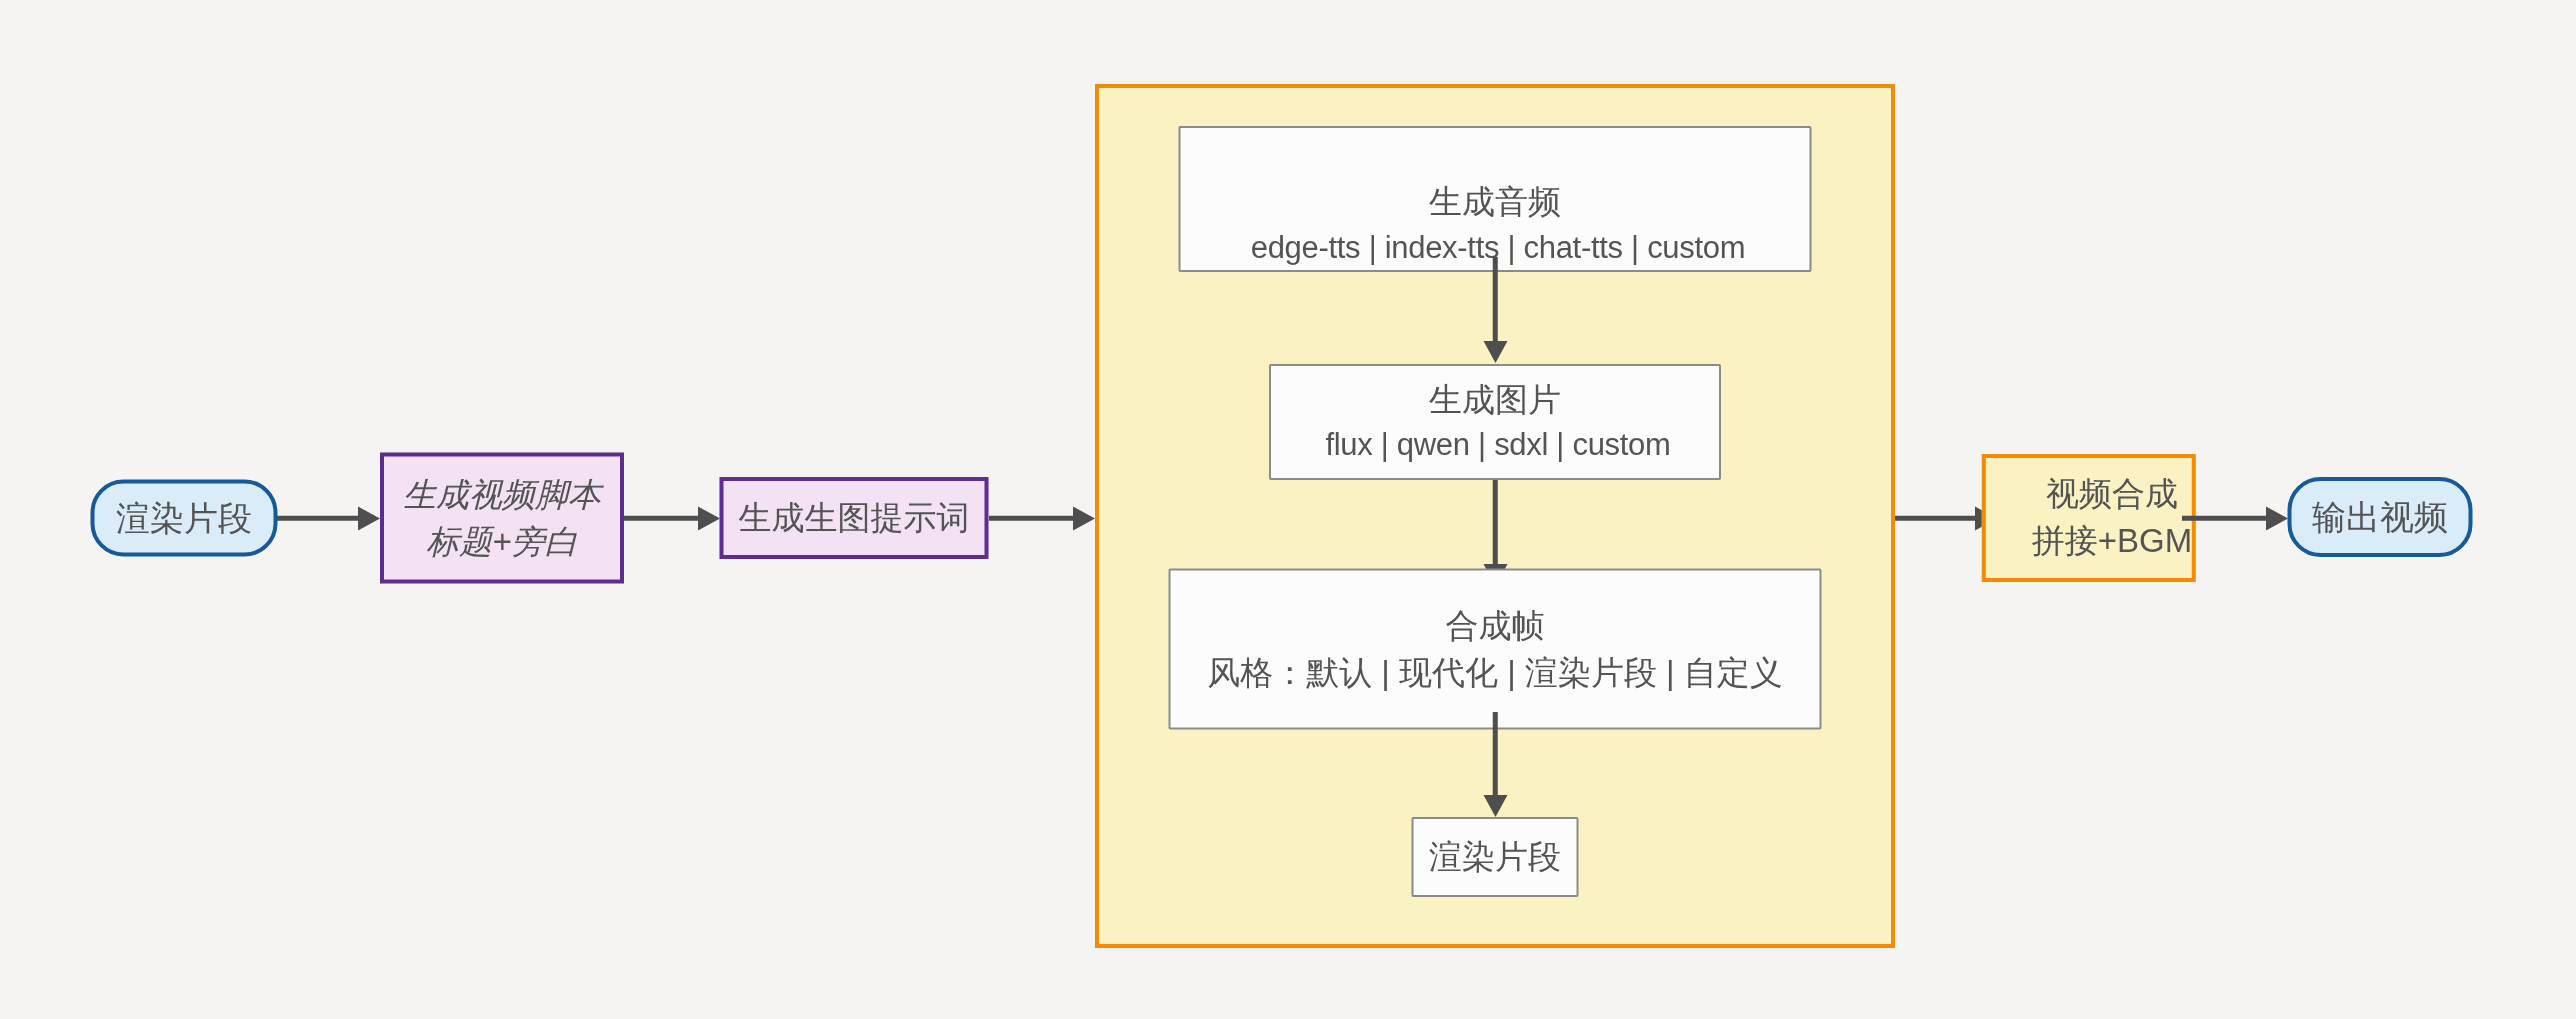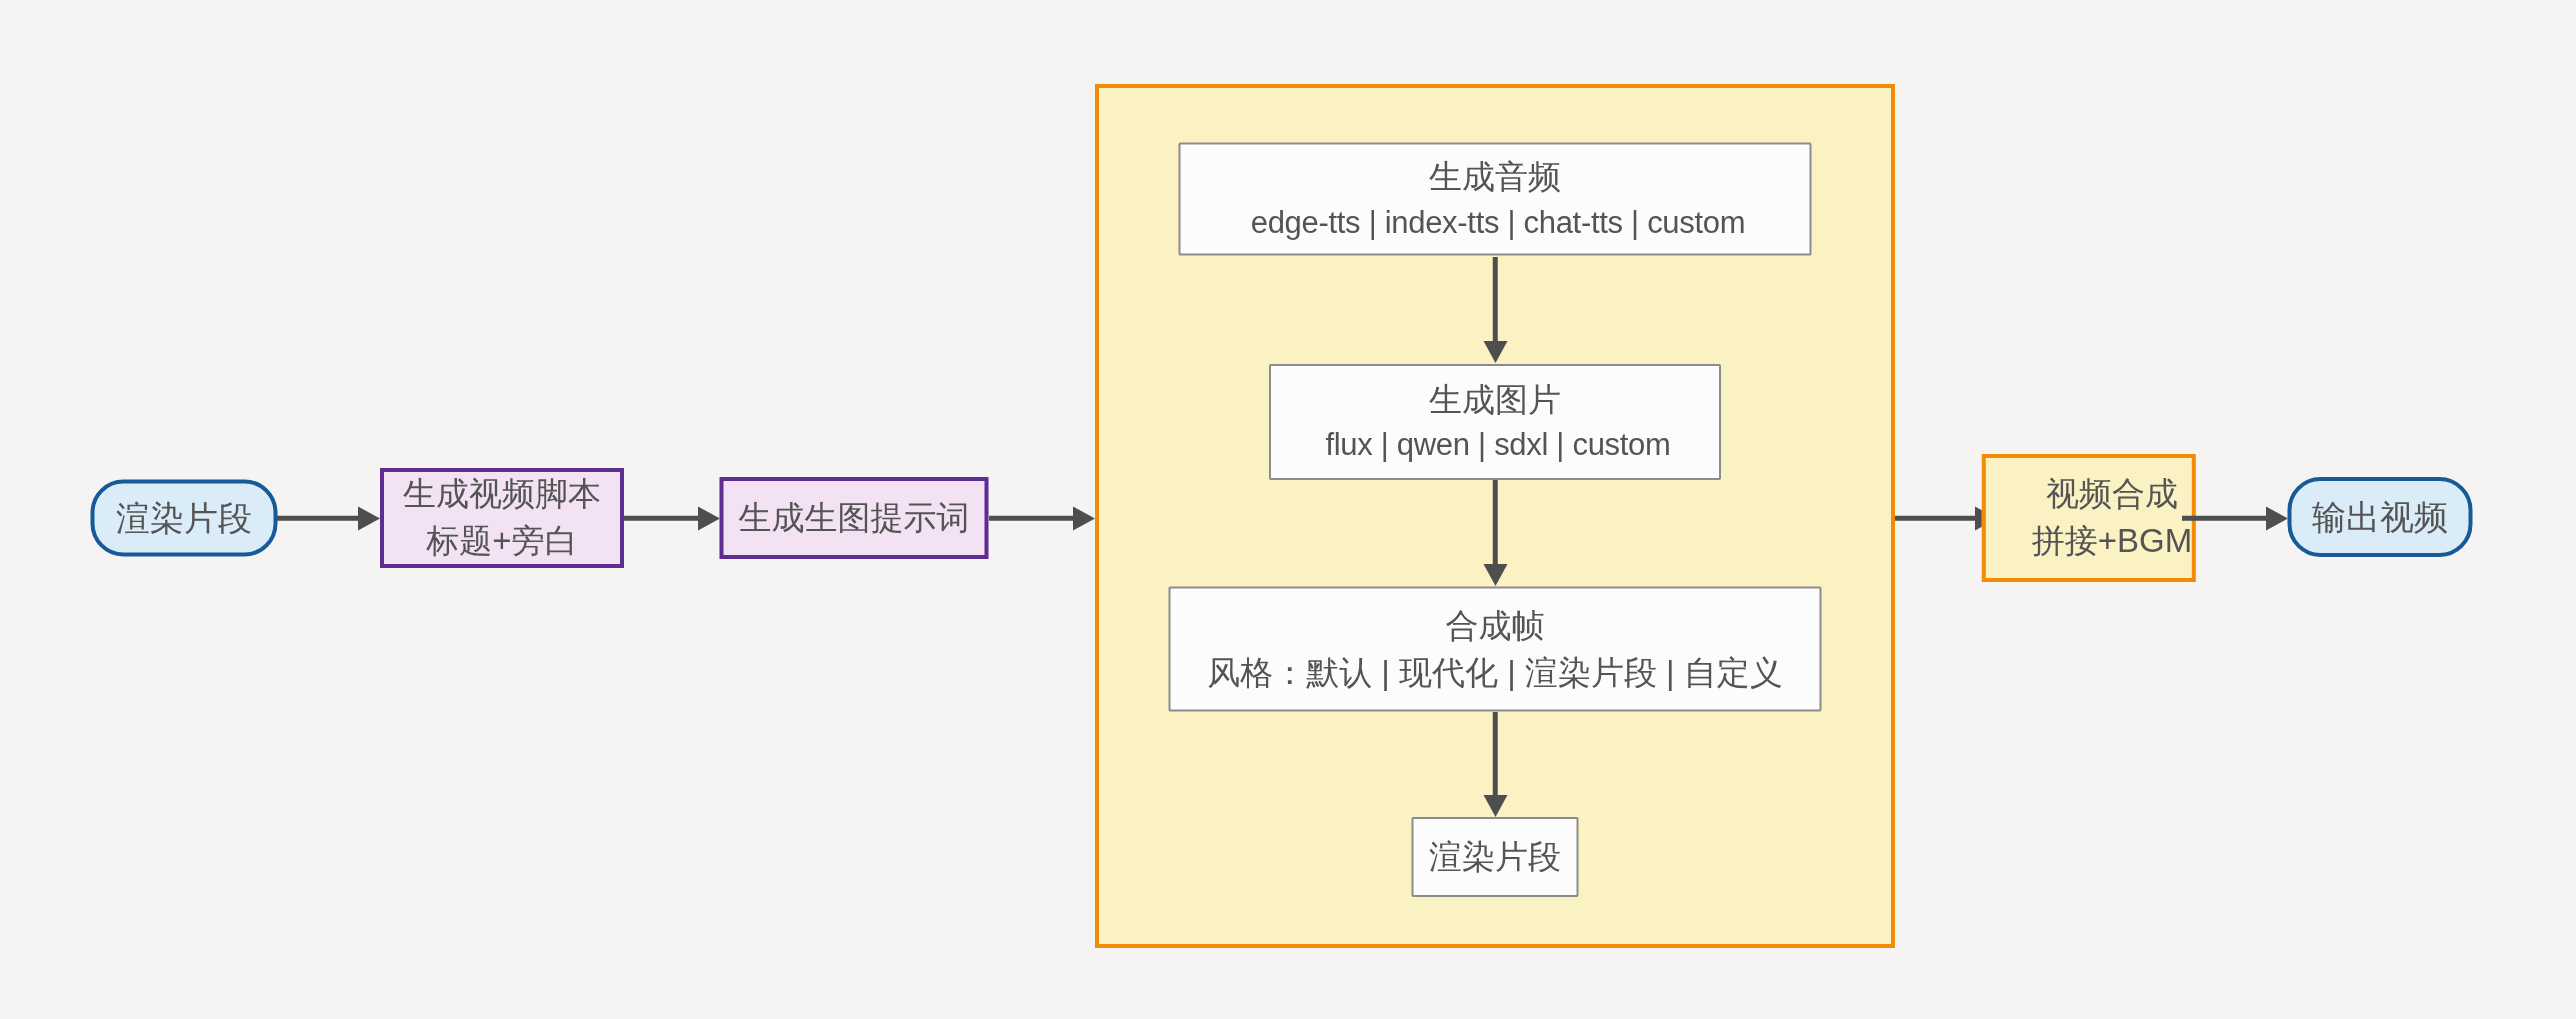--- a/index.html
+++ b/index.html
@@ -77,60 +77,60 @@
 
   <div class="node pill" style="left:184px;top:518px;min-width:187px;height:77px;">
     <span>渲染片段</span>
   </div>
 
   <div class="arrow-h" style="left:277px;top:518px;width:103px;">
     <div class="shaft"></div>
     <div class="head"></div>
   </div>
 
-  <div class="node purple" style="left:502px;top:518px;min-width:244px;height:100px;">
+  <div class="node purple" style="left:502px;top:518px;min-width:244px;height:131px;font-style:italic;">
     <span>生成视频脚本</span>
     <span>标题+旁白</span>
   </div>
 
   <div class="arrow-h" style="left:624px;top:518px;width:96px;">
     <div class="shaft"></div>
     <div class="head"></div>
   </div>
 
   <div class="node purple" style="left:854px;top:518px;min-width:269px;height:82px;">
     <span>生成生图提示词</span>
   </div>
 
   <div class="arrow-h" style="left:989px;top:518px;width:106px;">
     <div class="shaft"></div>
     <div class="head"></div>
   </div>
 
-  <div class="node white-box" style="left:1495px;top:199px;min-width:633px;height:113px;">
+  <div class="node white-box" style="left:1495px;top:199px;min-width:633px;height:146px;justify-content:flex-end;">
     <span>生成音频</span>
     <span class="latin-line">edge-tts | index-tts | chat-tts | custom</span>
   </div>
 
   <div class="arrow-v" style="left:1495px;top:257px;height:106px;">
     <div class="shaft"></div>
     <div class="head"></div>
   </div>
 
   <div class="node white-box" style="left:1495px;top:422px;min-width:452px;height:116px;">
     <span>生成图片</span>
     <span class="latin-line">flux | qwen | sdxl | custom</span>
   </div>
 
   <div class="arrow-v" style="left:1495px;top:480px;height:106px;">
     <div class="shaft"></div>
     <div class="head"></div>
   </div>
 
-  <div class="node white-box" style="left:1495px;top:649px;min-width:653px;height:125px;">
+  <div class="node white-box" style="left:1495px;top:649px;min-width:653px;height:161px;">
     <span>合成帧</span>
     <span>风格：默认 | 现代化 | 渲染片段 | 自定义</span>
   </div>
 
   <div class="arrow-v" style="left:1495px;top:712px;height:105px;">
     <div class="shaft"></div>
     <div class="head"></div>
   </div>
 
   <div class="node white-box" style="left:1495px;top:857px;min-width:167px;height:80px;align-items:center;">

